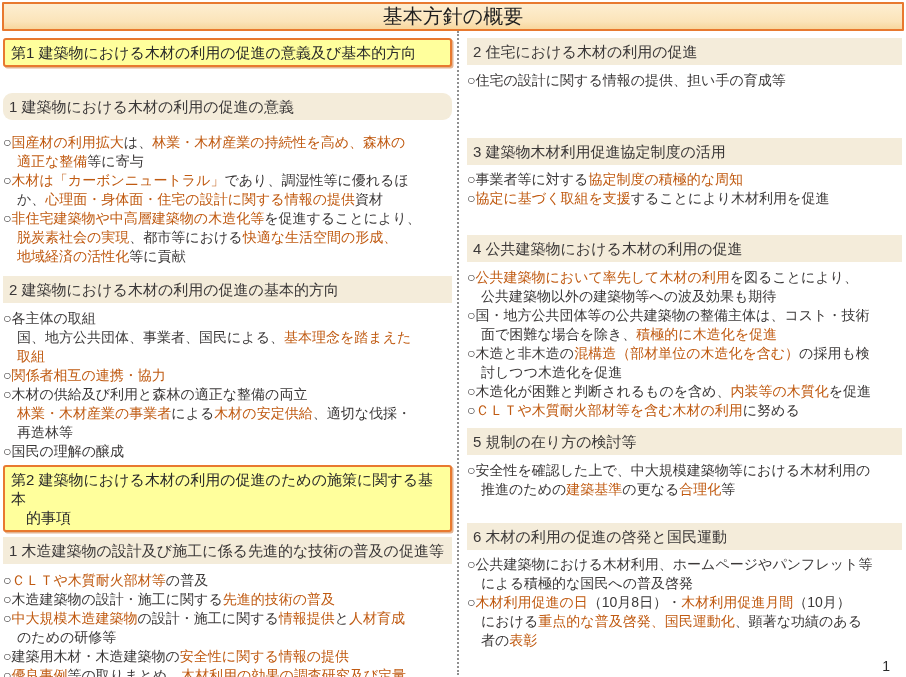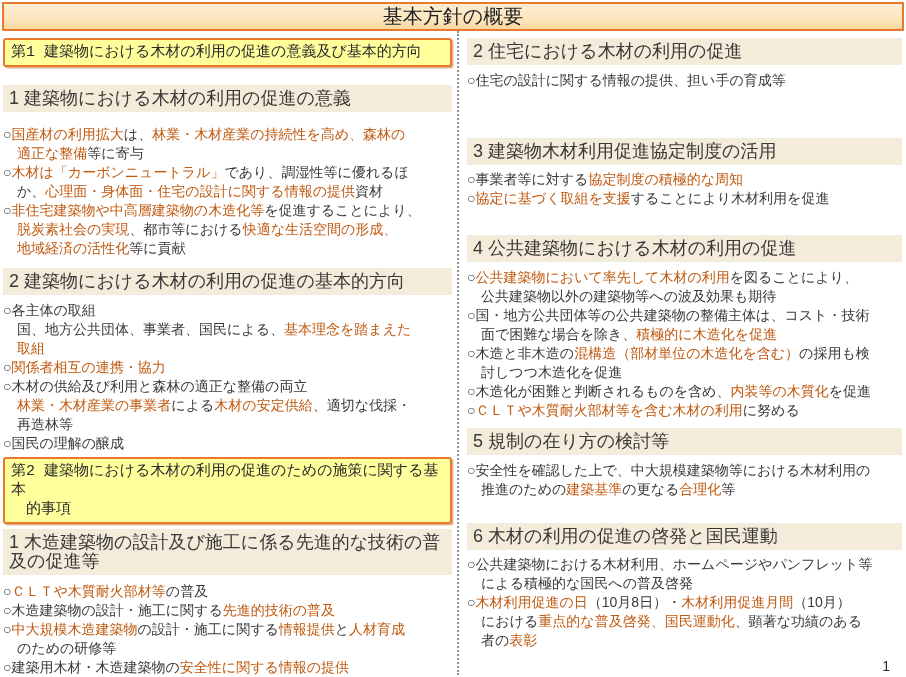--- a/index.html
+++ b/index.html
@@ -17,34 +17,33 @@
     background:linear-gradient(180deg,var(--title-top) 0%,#FBE4B9 70%,var(--title-bottom) 100%);
     text-align:center;font-size:20px;line-height:25px;padding:0 0;color:#1F1F1F;
   }
   .cols{display:flex;align-items:stretch;height:644px;}
   .col-left{width:457px;padding:0 5px 0 3px;}
   .col-right{flex:1;border-left:2px dotted var(--divider);padding:0 4px 0 8px;}
   .kv-box{
     background:var(--box-bg);border:2px solid var(--box-border);border-radius:3px;
     padding:3px 6px;font-size:15px;line-height:19px;color:#2A2A2A;
     box-shadow:1.5px 1.5px 0 rgba(200,105,35,.5);
-    font-family:Liberation Mono, monospace;
   }
   .kv-box .box-cont{padding-left:15px;}
   .sec-header{
-    background:var(--hdr-bg);padding:4px 6px;font-size:18px;line-height:19px;color:var(--body);
+    background:var(--hdr-bg);padding:4px 6px;font-size:15px;line-height:19px;color:var(--body);
   }
   .group .para{font-size:14px;line-height:19px;white-space:nowrap;}
   .group .para.ind{padding-left:14px;}
   .tx{color:var(--body);}
   .em{color:var(--accent);}
   .page-number{position:absolute;right:16px;bottom:5px;font-size:14px;color:#2A2A2A;}
   
   [data-block-id="l-box1"]{margin-top:7px;}
-  [data-block-id="l-h1"]{margin-top:18px;}
+  [data-block-id="l-h1"]{margin-top:26px;border-radius:9px;}
   [data-block-id="l-g1"]{margin-top:13px;}
   [data-block-id="l-h2"]{margin-top:10px;}
   [data-block-id="l-g2"]{margin-top:6px;font-family:Liberation Serif, serif;}
   [data-block-id="l-box2"]{margin-top:4px;}
   [data-block-id="l-h3"]{margin-top:5px;}
   [data-block-id="l-g3"]{margin-top:7px;}
   [data-block-id="r-h2"]{margin-top:7px;}
   [data-block-id="r-g2"]{margin-top:6px;}
   [data-block-id="r-h3"]{margin-top:48px;}
   [data-block-id="r-g3"]{margin-top:5px;}

